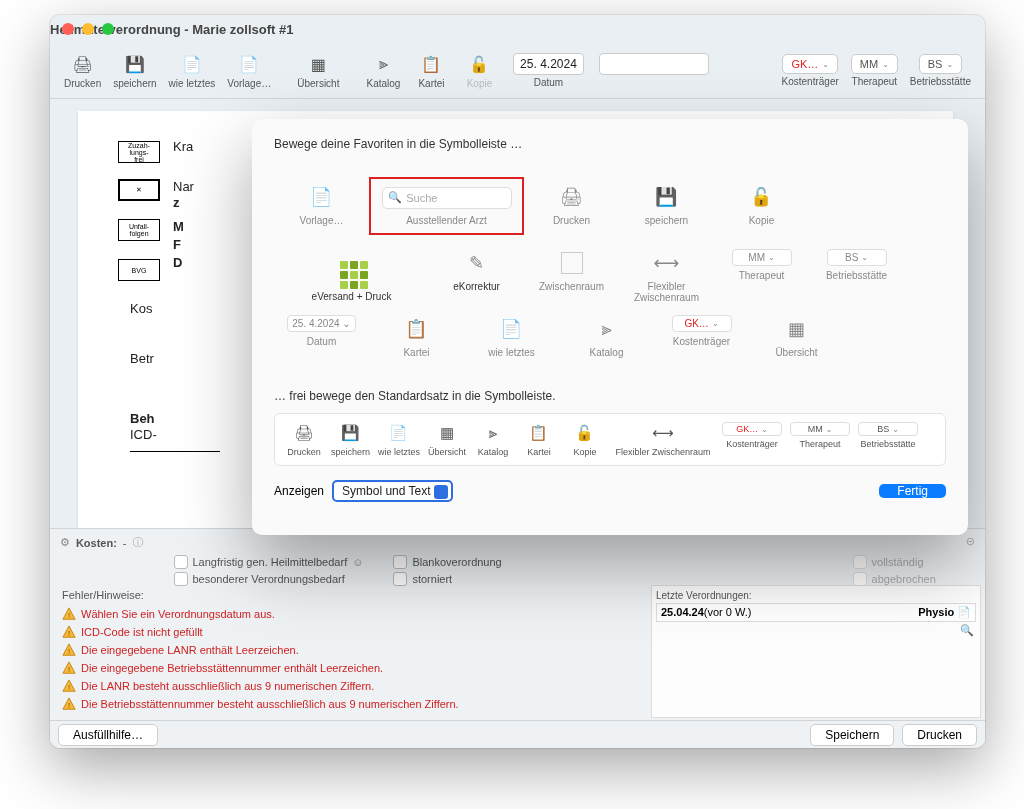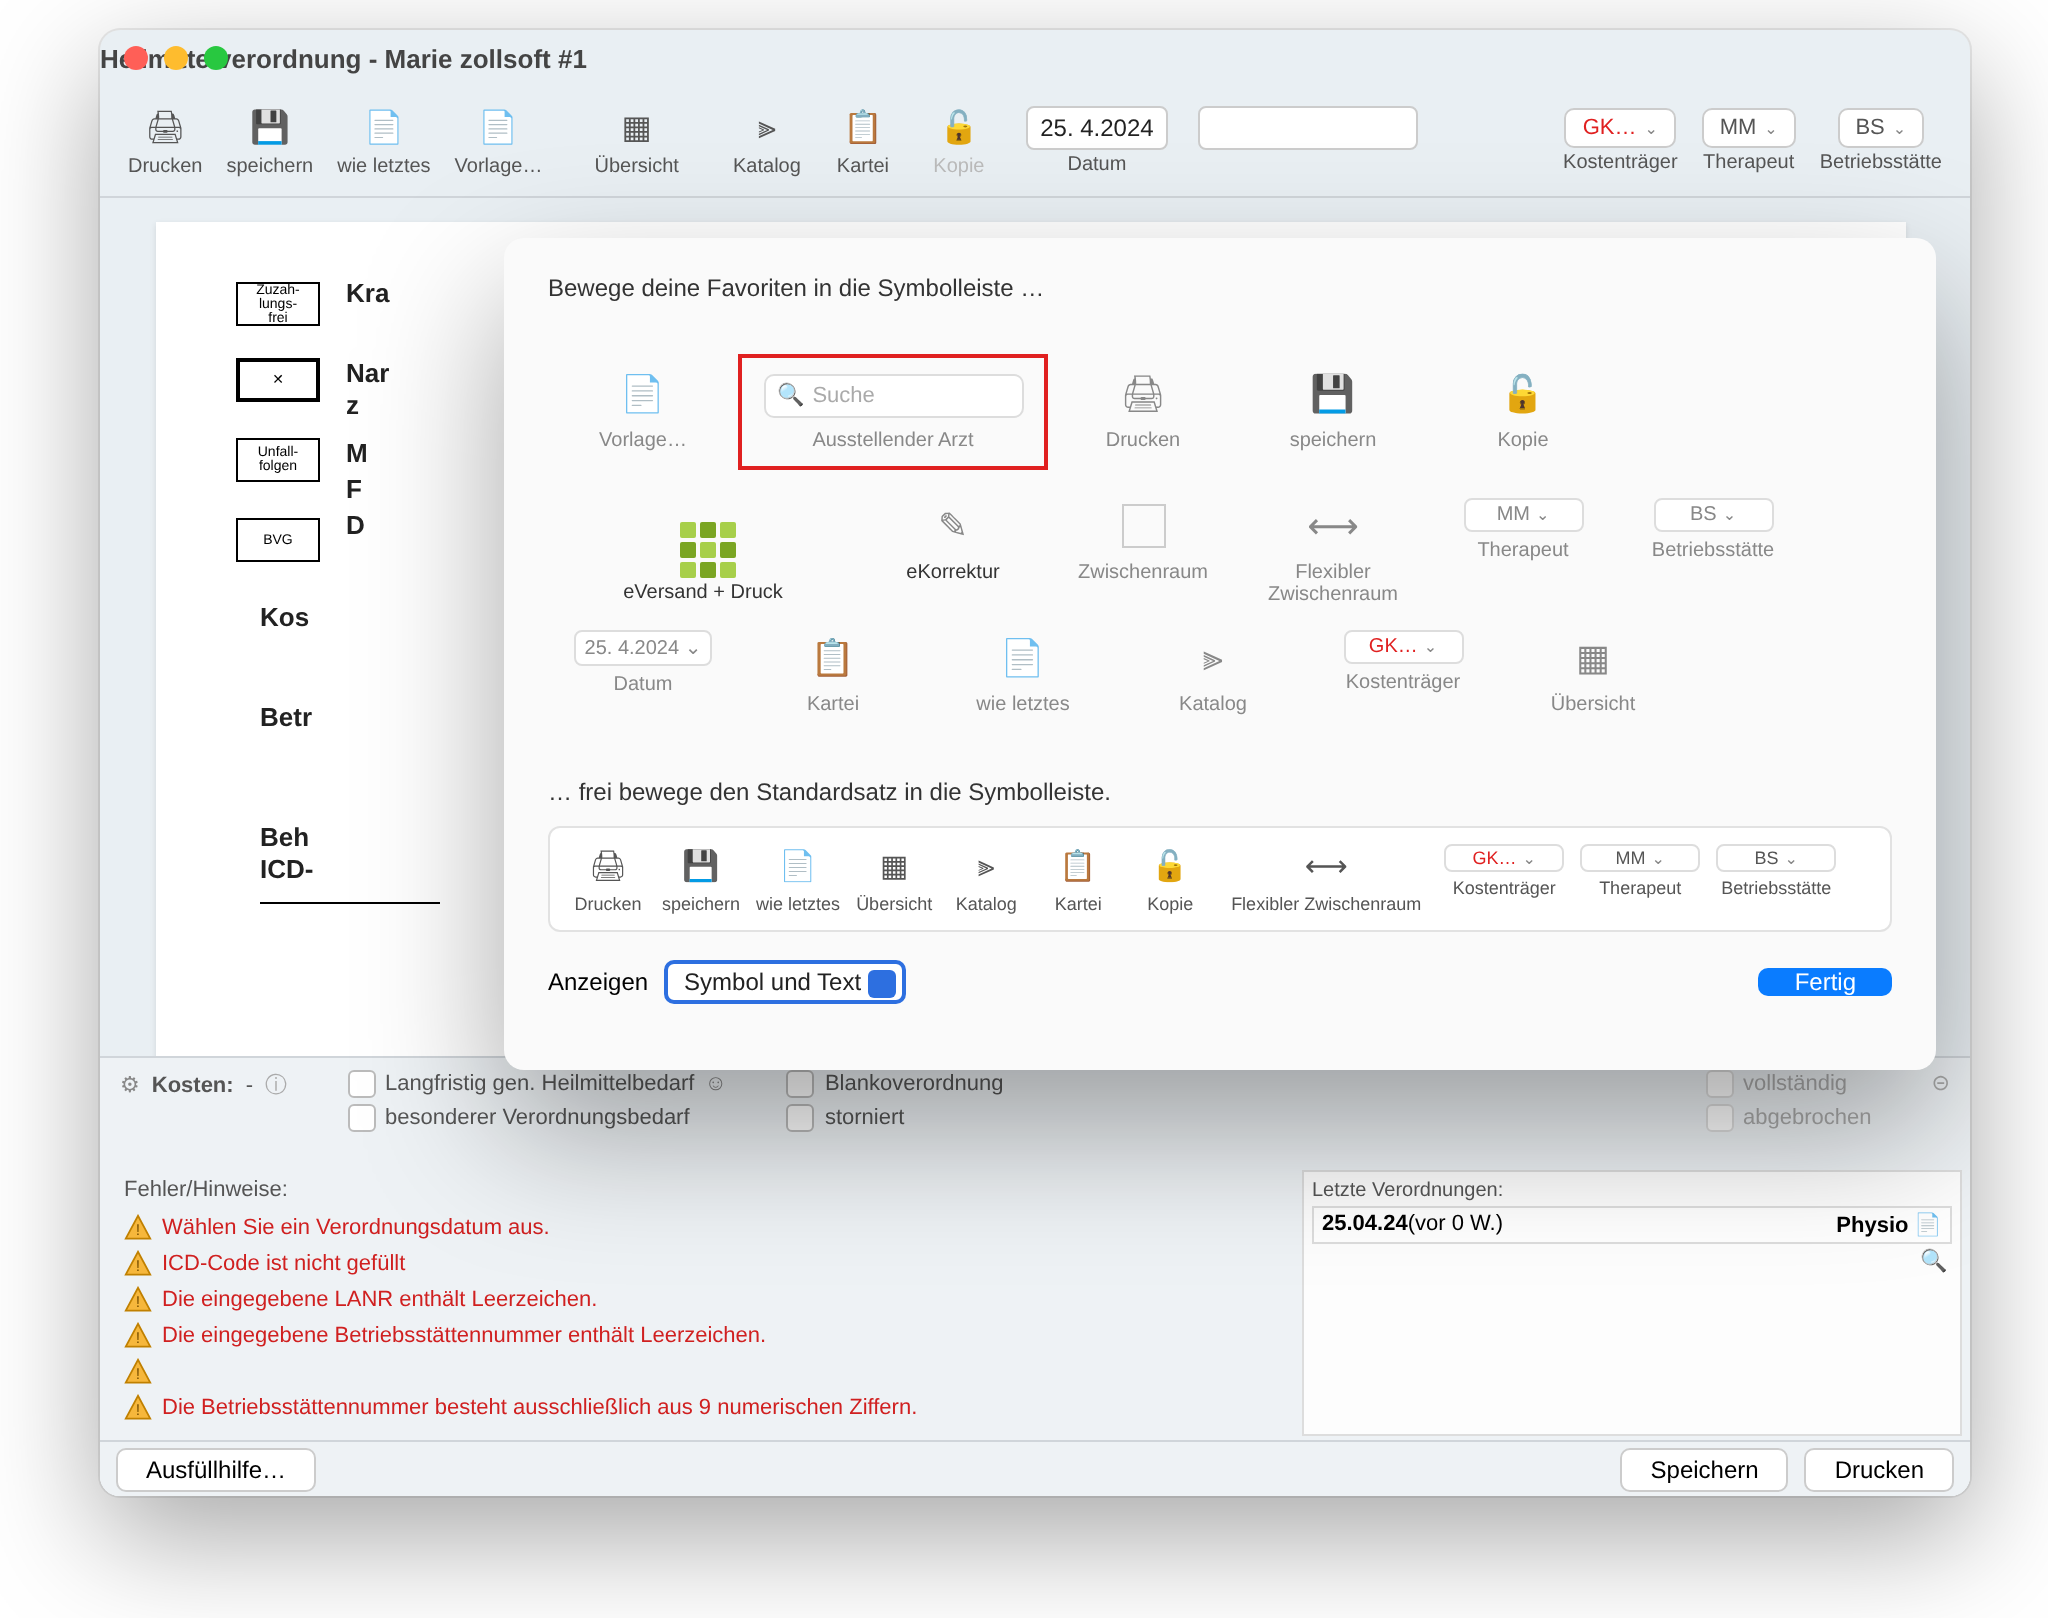--- a/index.html
+++ b/index.html
@@ -22,25 +22,25 @@
 .tb-date { background: #fff; border: 1px solid #ccc; border-radius: 4px; padding: 3px 6px; font-size: 12px; color: #222; }
 .tb-pill { background: #fff; border: 1px solid #ccc; border-radius: 5px; padding: 3px 8px; font-size: 11px; display: flex; align-items: center; gap: 4px; }
 .tb-pill.red { color: #e02020; }
 .tb-chev { font-size: 8px; color: #888; }
 .tb-empty { width: 110px; height: 22px; background: #fff; border: 1px solid #ccc; border-radius: 4px; }
 
 .content { position: relative; height: calc(100% - 84px); background: #e9eff3; }
 .doc-bg { position: absolute; left: 28px; top: 12px; width: 875px; height: 420px; background: #fff; box-shadow: 0 1px 3px rgba(0,0,0,.1); padding: 20px; }
 .doc-badge { position: absolute; left: 40px; width: 42px; height: 22px; background: #fff; border: 1px solid #000; font-size: 7px; display: flex; align-items: center; justify-content: center; text-align: center; }
 .doc-badge.ck { border-width: 2px; }
-.doc-side { position: absolute; left: 40px; font-size: 13px; font-weight: 700; color: #222; }
+.doc-side { position: absolute; left: 40px; font-size: 13px; font-weight: 400; color: #222; }
 
 .bottom-panel { position: absolute; left: 0; right: 0; bottom: 0; height: 220px; background: #eef2f5; border-top: 1px solid #d0d5da; }
 .bp-top { display: flex; padding: 6px 10px; font-size: 11px; color: #555; gap: 30px; align-items: flex-start; }
-.bp-top .check-col { display: flex; flex-direction: column; gap: 3px; }
+.bp-top .check-col { display: flex; flex-direction: column; gap: 3px; margin-top: 20px; }
 .bp-top label { display: flex; align-items: center; gap: 5px; white-space: nowrap; }
 .bp-top .cb { width: 14px; height: 14px; background: #fff; border: 1px solid #bbb; border-radius: 3px; flex-shrink: 0; }
 .bp-top .muted { color: #aaa; }
 
 .errors { position: absolute; left: 4px; top: 56px; right: 340px; bottom: 30px; overflow: auto; padding: 4px 8px; }
 .errors-title { font-size: 11px; color: #555; margin-bottom: 4px; }
 .err-line { display: flex; align-items: center; gap: 5px; font-size: 11px; color: #d02020; padding: 2px 0; }
 .warn-icon { width: 14px; height: 14px; flex-shrink: 0; }
 
 .recent { position: absolute; right: 4px; top: 56px; width: 330px; bottom: 30px; background: #fdfdfd; border: 1px solid #ddd; padding: 4px; font-size: 11px; }
@@ -261,20 +261,21 @@
               <path fill="#f6b73c" stroke="#c08000" d="M8 1l7 13H1z"></path>
               <text x="8" y="12" text-anchor="middle" font-size="9" fill="#7a5000">!</text>
             </svg>
             <span>Die eingegebene Betriebsstättennummer enthält Leerzeichen.</span>
           </div>
         <div class="err-line">
             <svg class="warn-icon" viewBox="0 0 16 16">
               <path fill="#f6b73c" stroke="#c08000" d="M8 1l7 13H1z"></path>
               <text x="8" y="12" text-anchor="middle" font-size="9" fill="#7a5000">!</text>
             </svg>
+            <span>Die LANR besteht ausschließlich aus 9 numerischen Ziffern.</span>
           </div>
         <div class="err-line">
             <svg class="warn-icon" viewBox="0 0 16 16">
               <path fill="#f6b73c" stroke="#c08000" d="M8 1l7 13H1z"></path>
               <text x="8" y="12" text-anchor="middle" font-size="9" fill="#7a5000">!</text>
             </svg>
             <span>Die Betriebsstättennummer besteht ausschließlich aus 9 numerischen Ziffern.</span>
           </div>
       </div>
 

